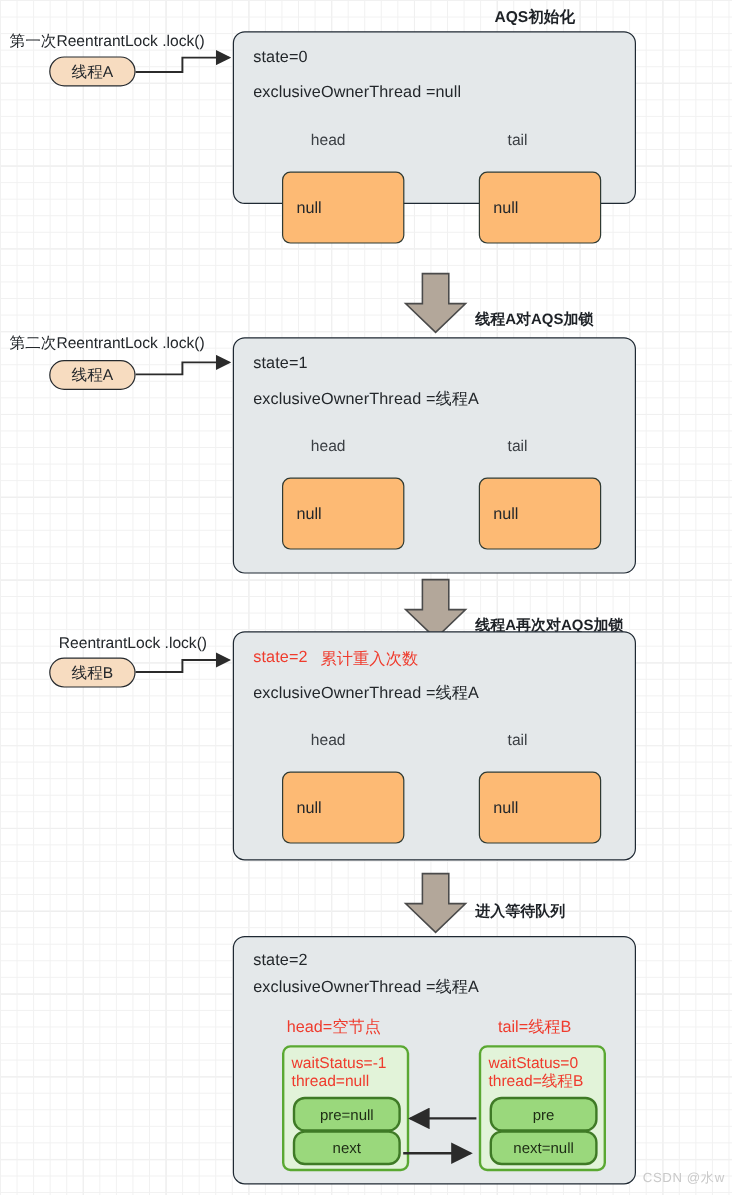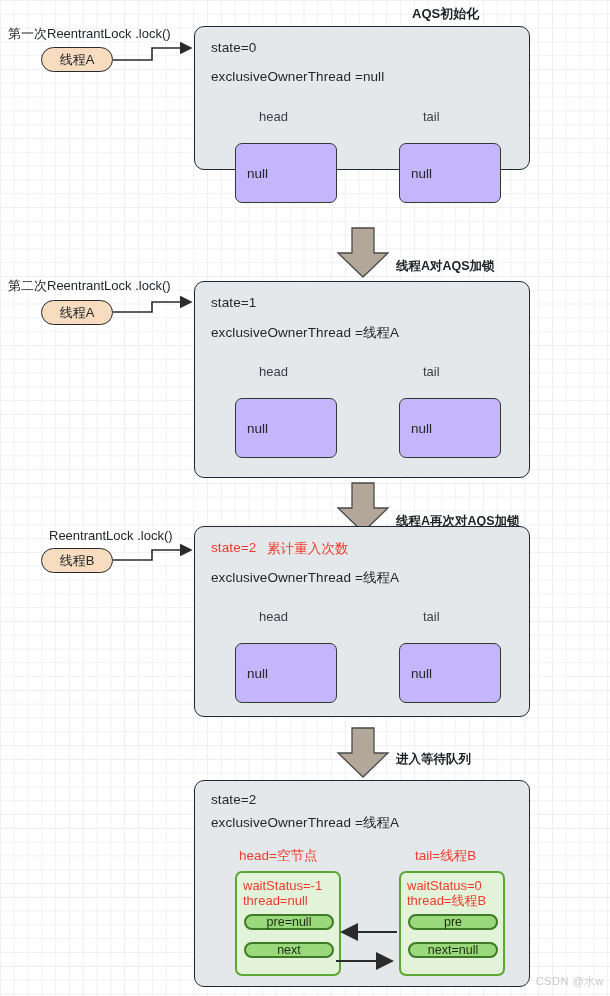--- a/index.html
+++ b/index.html
@@ -44,21 +44,21 @@
     position:absolute;
     font-size:13px;
     color:#3b3f44;
     white-space:nowrap;
   }
   .ht-label.red{color:#ef3b2d;font-size:13.5px;}
 
   .null-box{
     position:absolute;
     width:102px;height:60px;
-    background:#c4b5fd;
+    background:#fdba74;
     border:1.4px solid #2f3a33;
     border-radius:7px;
     box-sizing:border-box;
   }
   .null-box span{
     position:absolute;
     left:11px;top:50%;
     transform:translateY(-50%);
     font-size:13.5px;
     color:#23272b;
@@ -77,21 +77,21 @@
     position:absolute;
     left:6px;
     font-size:13px;
     color:#ef3b2d;
     white-space:nowrap;
     line-height:15px;
   }
   .pill{
     position:absolute;
     left:7px;
-    width:90px;height:16px;
+    width:90px;height:29px;
     background:#9ad87c;
     border:2px solid #3f7a26;
     border-radius:10px;
     box-sizing:border-box;
   }
   .pill span{
     position:absolute;
     left:0;right:0;top:50%;
     transform:translateY(-50%);
     text-align:center;

